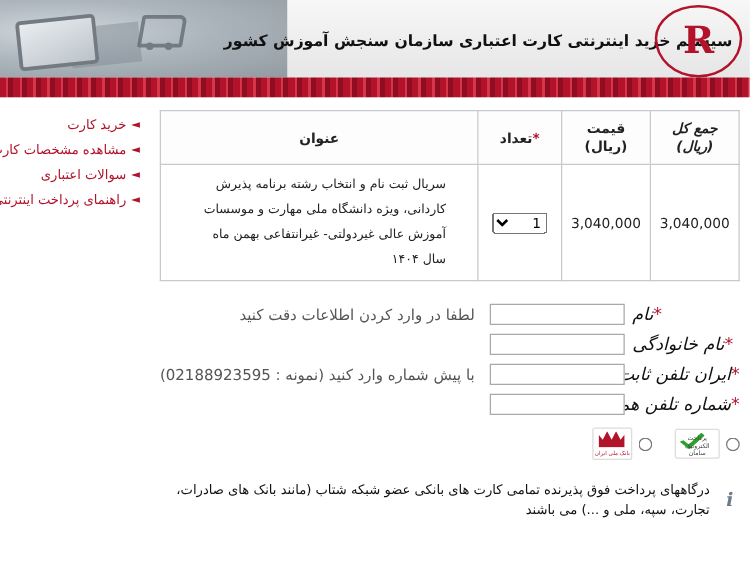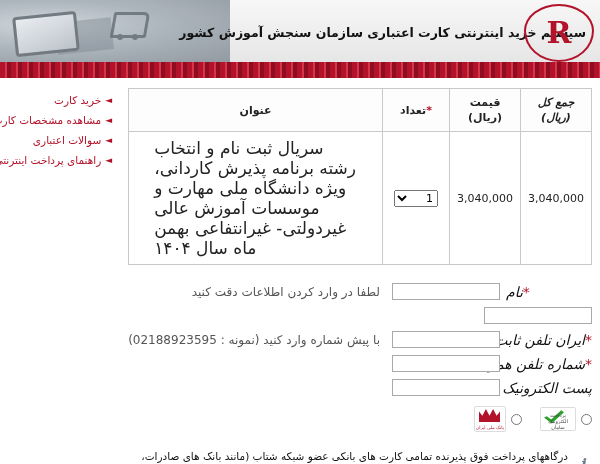--- a/index.html
+++ b/index.html
@@ -170,23 +170,23 @@
   }
   table.order td {
     border: 1px solid #c9c9c9;
     font-size: 11px;
     padding: 8px 6px;
     color: #222;
     vertical-align: middle;
     text-align: center;
   }
   table.order td.title-cell {
-    text-align: left;
+    text-align: right;
     line-height: 20px;
-    font-size: 17px;
+    font-size: 10px;
     padding: 6px 25px;
   }
   .col-total { width: 62px; font-style: italic; }
   .col-price { width: 62px; }
   .col-qty   { width: 58px; }
   select.qty {
     width: 44px;
     font-size: 11px;
     font-family: "DejaVu Sans", sans-serif;
     padding: 0;
@@ -359,41 +359,37 @@
 
     <div class="form">
 
       <div class="form-row">
         <div class="form-label"><span class="req">*</span><span>نام</span></div>
         <input class="form-input" type="text" placeholder="" style="">
         <div class="form-hint">لطفا در وارد کردن اطلاعات دقت کنید</div>
       </div>
 
       <div class="form-row">
+        <div class="form-label"><span class="req">*</span><span>نام خانوادگی</span></div>
         <input class="form-input" type="text" placeholder="" style="">
         <div class="form-hint"></div>
       </div>
 
       <div class="form-row">
         <div class="form-label"><span class="req">*</span><span>ایران تلفن ثابت</span></div>
         <input class="form-input" type="text" placeholder="" style="">
         <div class="form-hint">با پیش شماره وارد کنید (نمونه : 02188923595)</div>
       </div>
 
       <div class="form-row">
         <div class="form-label"><span class="req">*</span><span>شماره تلفن همراه</span></div>
         <input class="form-input" type="text" placeholder="" style="">
         <div class="form-hint"></div>
       </div>
 
-      <div class="form-row">
-        <div class="form-label">پست الکترونیک</div>
-        <input class="form-input" type="text" placeholder="" style="">
-        <div class="form-hint"></div>
-      </div>
 
       <div class="form-row gw-row">
         <div class="gw-options">
           <label class="gw-option">
             <input class="gw-radio" type="radio" name="gw" style="">
             <span class="gw-logo-sep">
               <span class="tick"></span>
               <span class="cap">پرداخت الکترونیک سامان</span>
             </span>
           </label>

